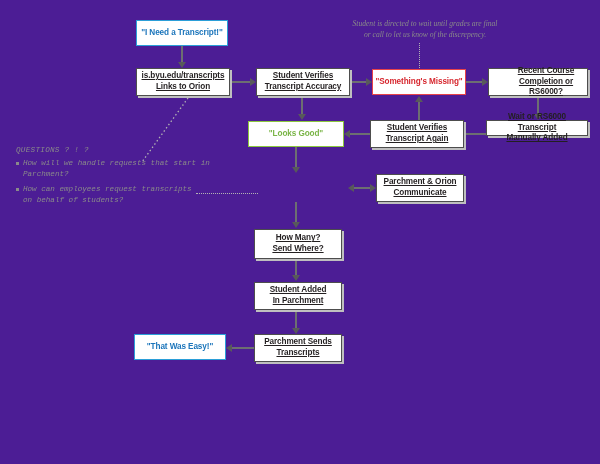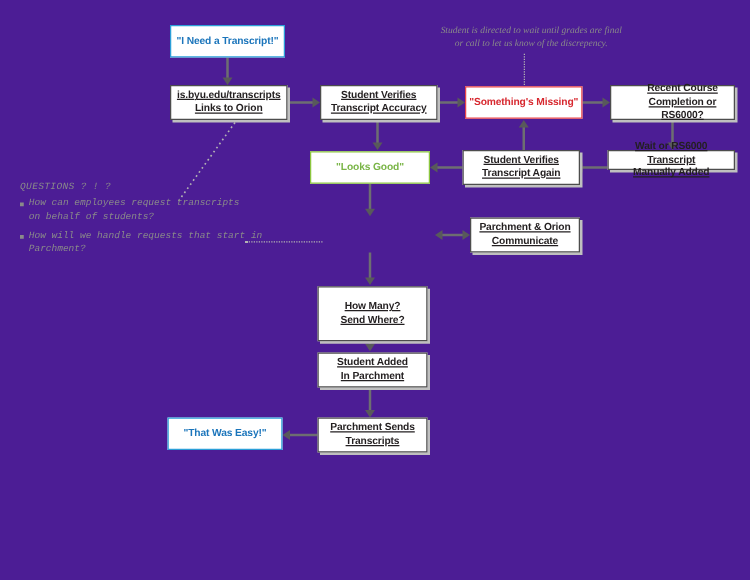--- a/index.html
+++ b/index.html
@@ -151,23 +151,23 @@
 
 <div id="canvas">
 
   <div class="note" style="left:330px; top:18px; width:190px;">Student is directed to wait until grades are final
 or call to let us know of the discrepency.</div>
 
   <div class="dot-v" style="left:419px; top:43px; height:25px;"></div>
 
   <div class="questions" style="left:16px; top:146px; width:205px;font-family:Liberation Mono, monospace;">
     <div class="q-title">QUESTIONS ? ! ?</div>
+    <div class="q-item">How will we handle requests that start in Parchment?</div>
     <div class="q-item">How can employees request transcripts
 on behalf of students?</div>
-    <div class="q-item">How will we handle requests that start in Parchment?</div>
   </div>
 
   <div class="dot-diag" style="left:140px; top:96px; width:50px; height:68px;">
     <svg width="50" height="68" viewBox="0 0 50 68">
       <line x1="48" y1="2" x2="2" y2="66" stroke="#b3b3b3" stroke-width="1.3" stroke-dasharray="1.4,2.6"></line>
     </svg>
   </div>
 
   <div class="dot-h" style="left:196px; top:193px; width:62px;"></div>
 
@@ -244,21 +244,21 @@
   <div class="arrow right" style="left:370px; top:184px;"></div>
 
   <div class="node shadow" style="left:376px; top:174px; width:88px; height:28px;">
     <span class="txt">Parchment &amp; Orion
 Communicate</span>
   </div>
 
   <div class="ln v" style="left:295px; top:202px; height:22px;"></div>
   <div class="arrow down" style="left:292px; top:222px;"></div>
 
-  <div class="node shadow" style="left:254px; top:229px; width:88px; height:44px;">
+  <div class="node shadow" style="left:254px; top:229px; width:88px; height:30px;">
     <span class="txt">How Many?
 Send Where?</span>
   </div>
 
   <div class="ln v" style="left:295px; top:257px; height:22px;"></div>
   <div class="arrow down" style="left:292px; top:275px;"></div>
 
   <div class="node shadow" style="left:254px; top:282px; width:88px; height:28px;">
     <span class="txt">Student Added
 In Parchment</span>

